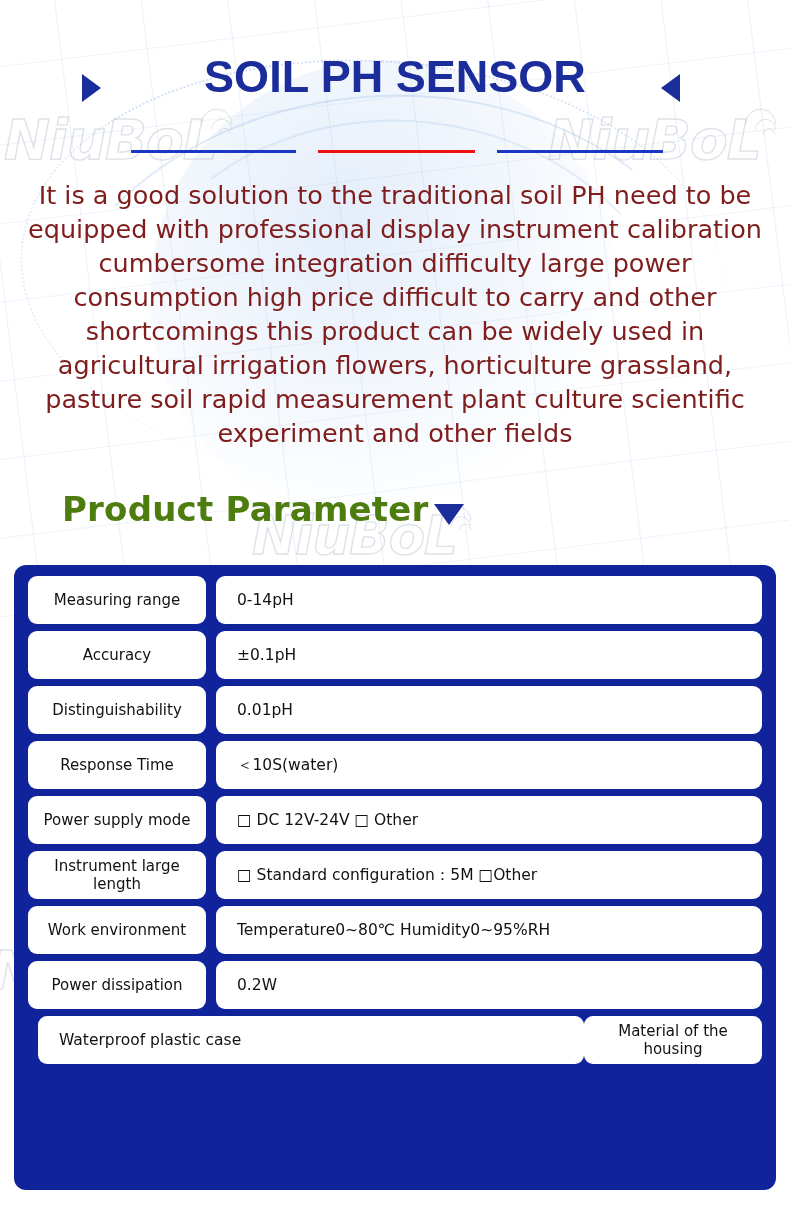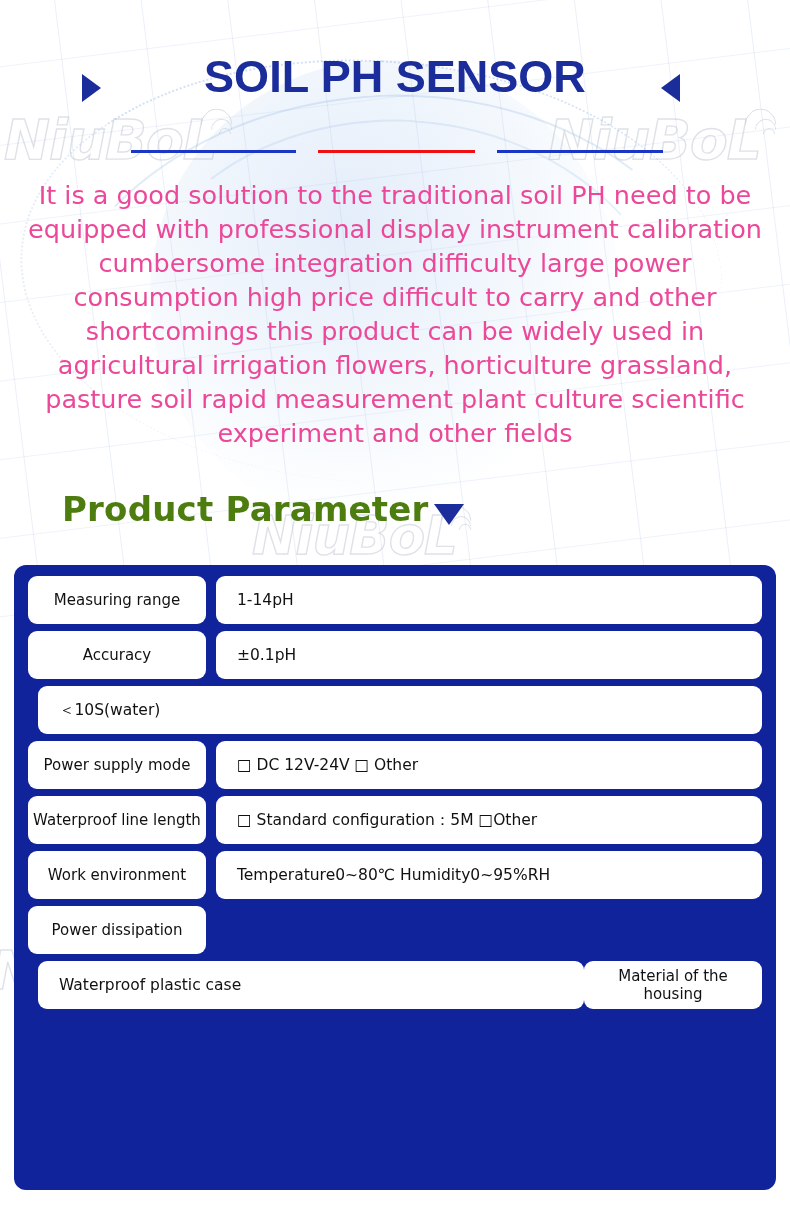--- a/index.html
+++ b/index.html
@@ -141,21 +141,21 @@
   .rule.s3 { left: 497px; width: 166px; background: #1B35C4; }
 
   
   .intro {
     position: absolute;
     left: 28px; top: 178px;
     width: 734px;
     text-align: center;
     font-size: 25.5px;
     line-height: 34px;
-    color: #ec4899;
+    color: #7f1d1d;
     font-family: "DejaVu Sans", sans-serif;
   }
 
   
   .section-head {
     position: absolute;
     left: 62px; top: 489px;
     font-size: 34px;
     font-weight: bold;
     color: #4d7c0f;
@@ -252,41 +252,47 @@
 </div>
 
 <div class="intro">It is a good solution to the traditional soil PH need to be equipped with professional display instrument calibration cumbersome integration difficulty large power consumption high price difficult to carry and other shortcomings this product can be widely used in agricultural irrigation flowers, horticulture grassland, pasture soil rapid measurement plant culture scientific experiment and other fields</div>
 
 <div class="section-head">Product Parameter</div>
 <div class="tri-down"></div>
 
 <div class="panel">
   <div class="srow">
     <div class="scell label">Measuring range</div>
-    <div class="scell value">1-14pH</div>
+    <div class="scell value">0-14pH</div>
   </div>
   <div class="srow">
     <div class="scell label">Accuracy</div>
     <div class="scell value">±0.1pH</div>
   </div>
   <div class="srow">
+    <div class="scell label">Distinguishability</div>
+    <div class="scell value">0.01pH</div>
+  </div>
+  <div class="srow">
+    <div class="scell label">Response Time</div>
     <div class="scell value">＜10S(water)</div>
   </div>
   <div class="srow">
     <div class="scell label">Power supply mode</div>
     <div class="scell value">□ DC 12V-24V □ Other</div>
   </div>
   <div class="srow">
-    <div class="scell label">Waterproof line length</div>
+    <div class="scell label">Instrument large length</div>
     <div class="scell value">□ Standard configuration：5M □Other</div>
   </div>
   <div class="srow">
     <div class="scell label">Work environment</div>
     <div class="scell value">Temperature0~80℃ Humidity0~95%RH</div>
   </div>
   <div class="srow">
     <div class="scell label">Power dissipation</div>
+    <div class="scell value">0.2W</div>
   </div>
   <div class="srow">
     <div class="scell value">Waterproof plastic case</div>
     <div class="scell label">Material of the housing</div>
   </div>
 </div>
 
 </body></html>

